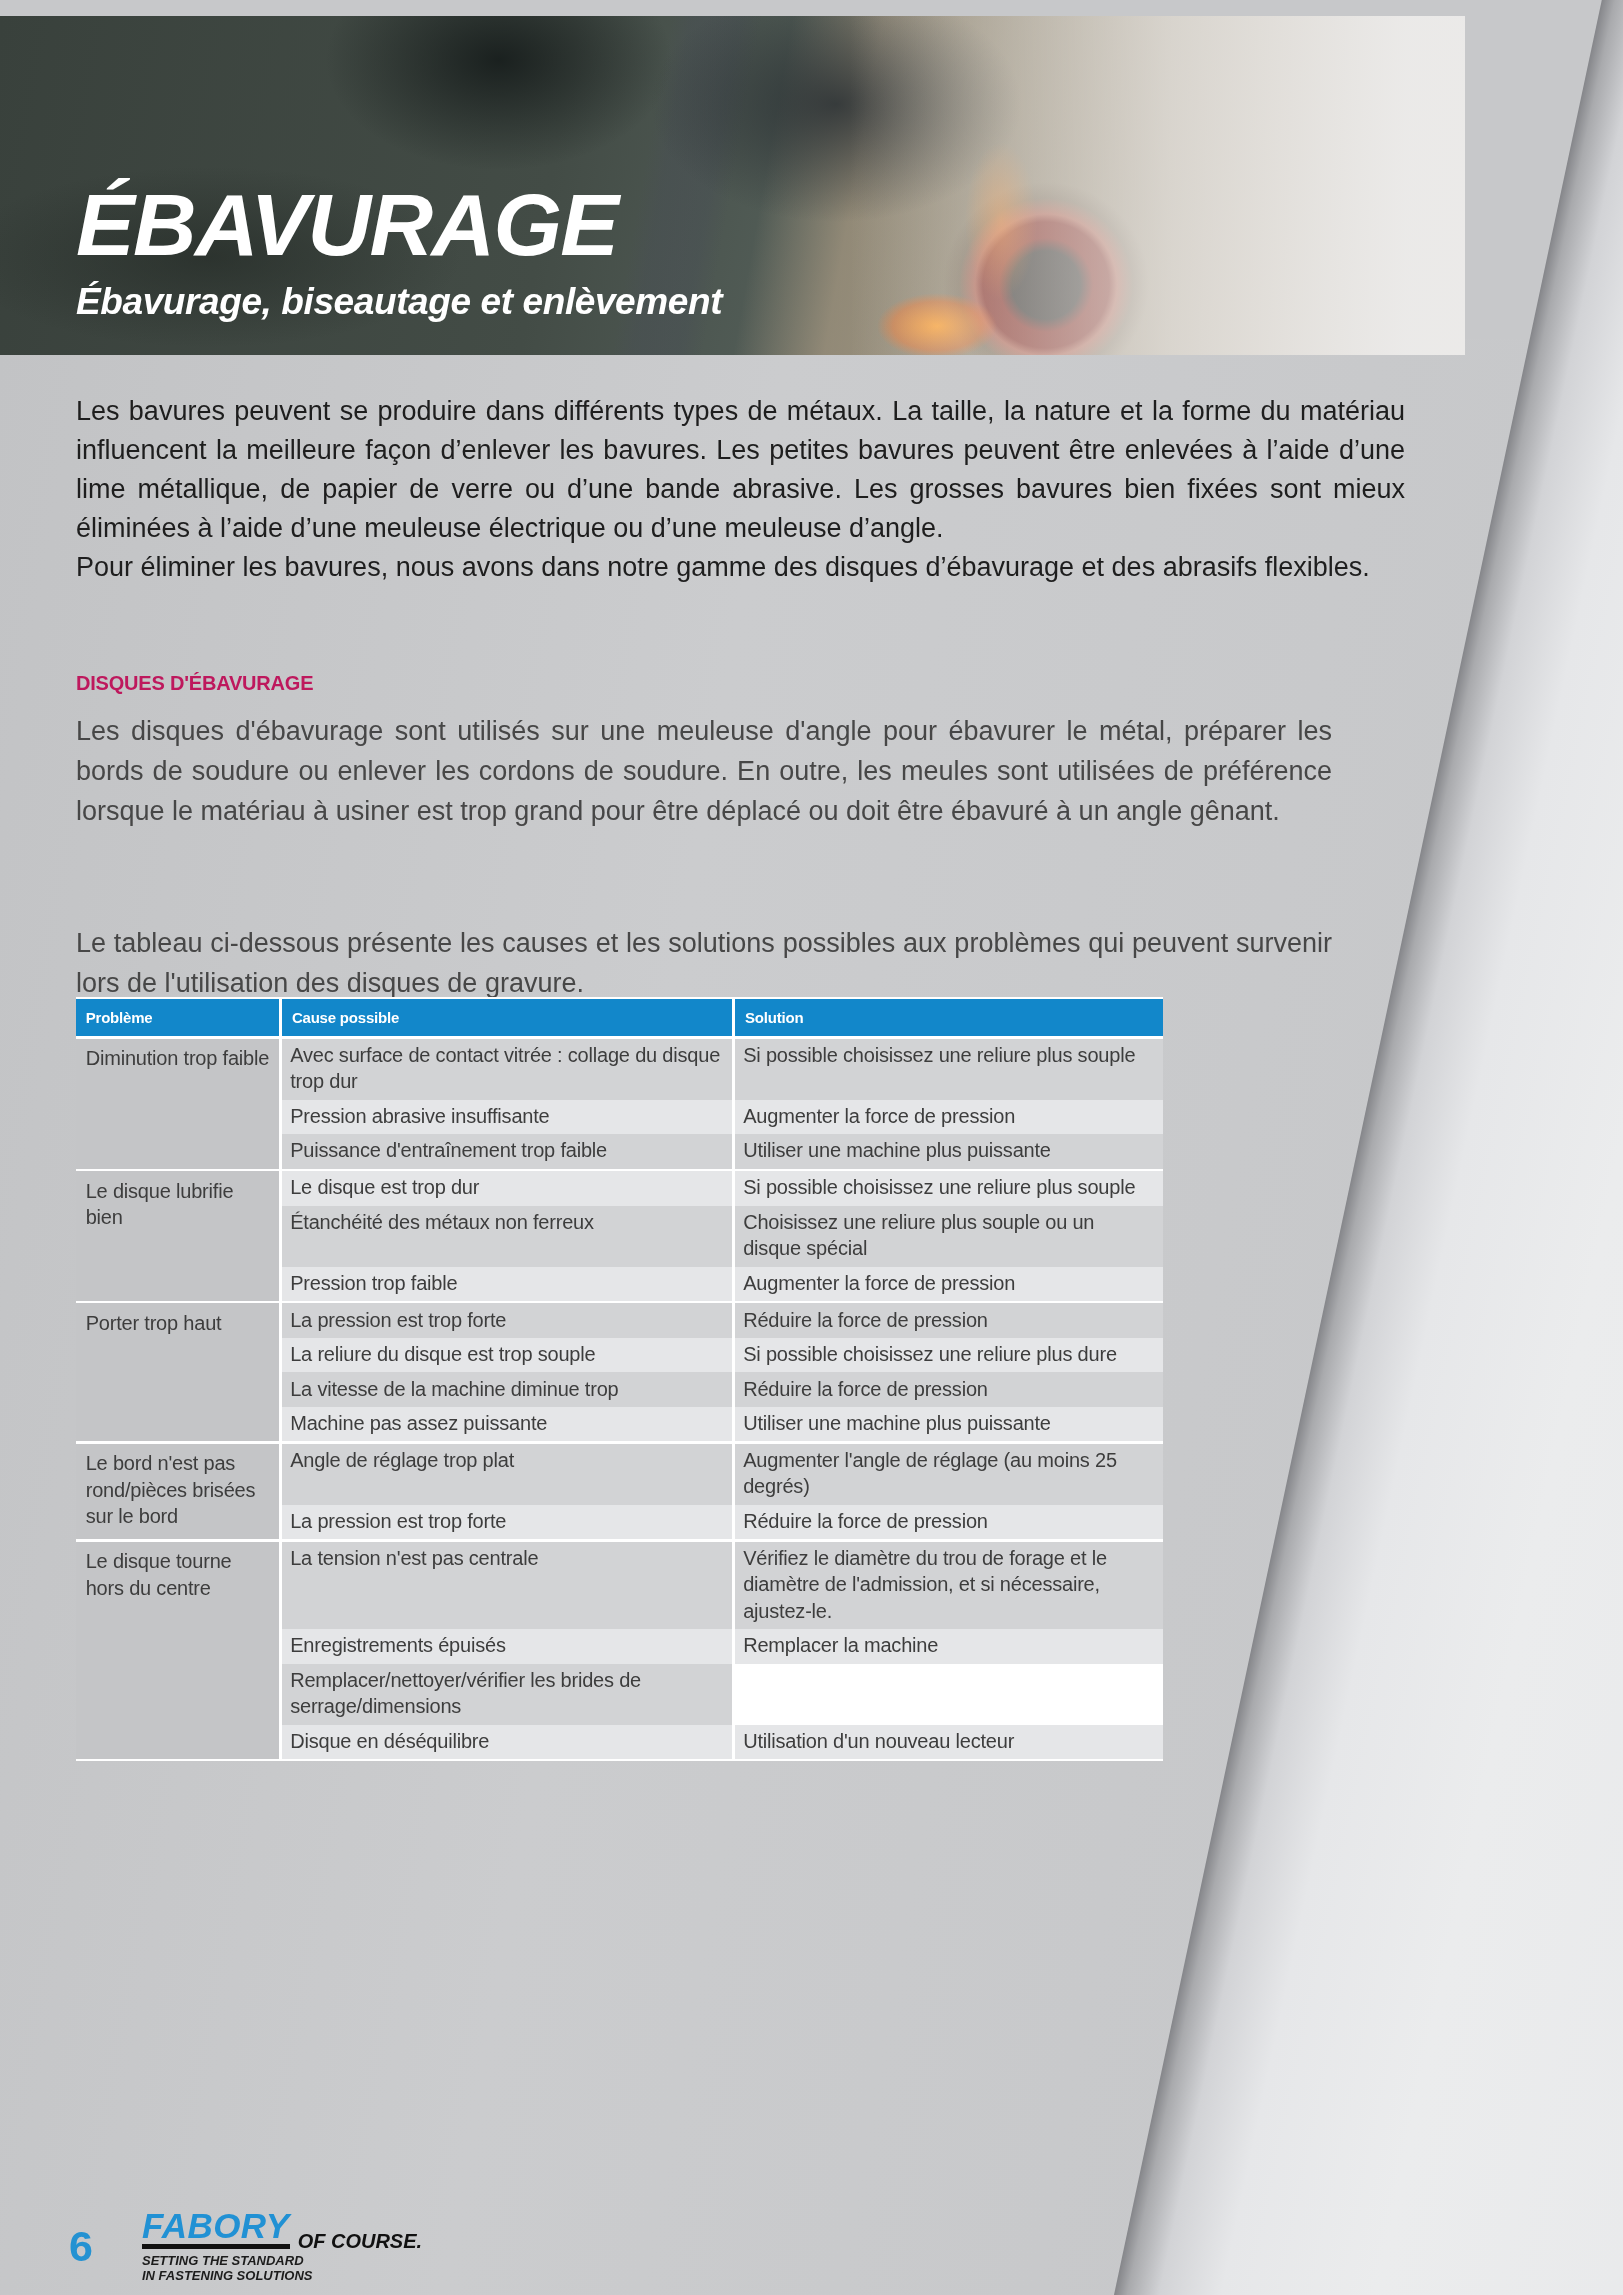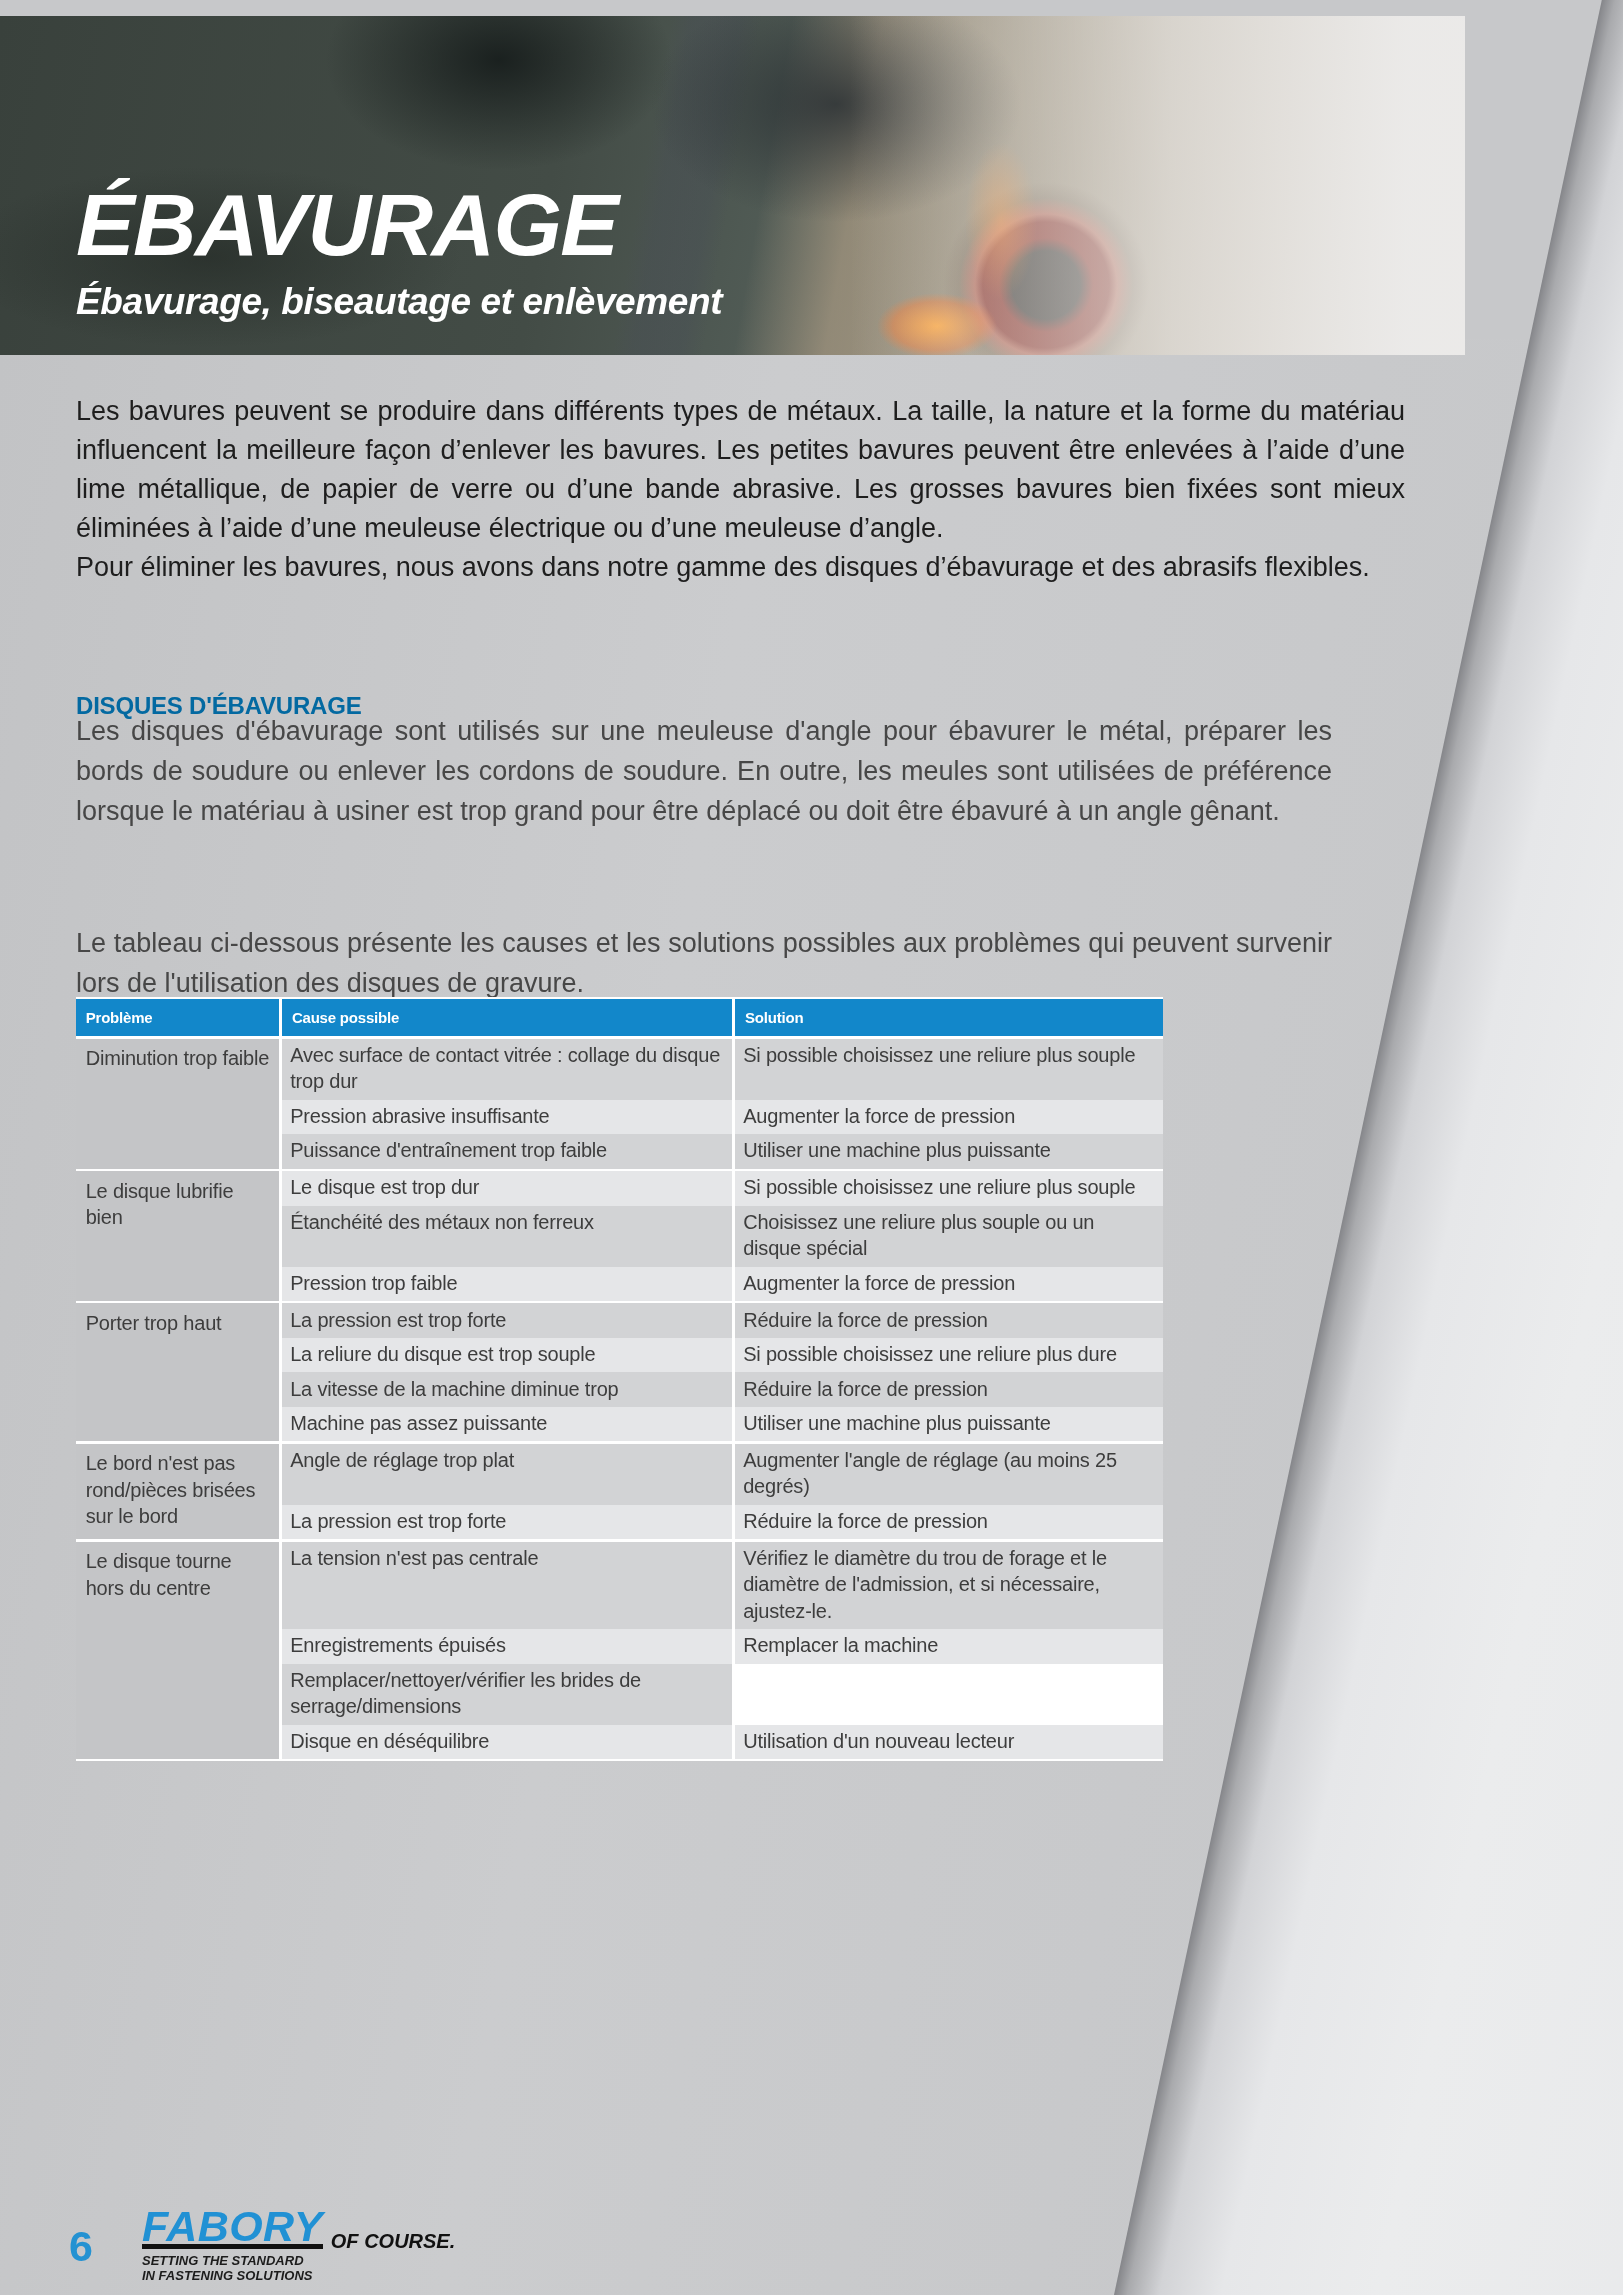--- a/index.html
+++ b/index.html
@@ -38,21 +38,21 @@
   .hero-title{font-size:88px;line-height:1;font-weight:bold;letter-spacing:-1.6px;}
   .hero-subtitle{font-size:37px;line-height:1.1;font-weight:bold;margin-top:13px;letter-spacing:-0.4px;}
   
   .abs{position:absolute;z-index:3;}
   .intro{
     left:76px;top:392px;width:1329px;
     font-size:27px;line-height:39px;font-weight:normal;color:#1e1e1e;text-align:justify;
   }
   .intro p{margin:0;}
   .section-heading{
-    left:76px;top:692px;font-size:24px;font-weight:bold;color:#0369a1;letter-spacing:-0.2px;
+    left:76px;top:672px;font-size:20px;font-weight:bold;color:#be185d;letter-spacing:-0.2px;
   }
   .bodypara{
     font-size:27px;line-height:40px;color:#474747;text-align:justify;width:1256px;left:76px;
   }
   .para1{top:711px;}
   .para2{top:923px;}
   
   .ptable{
     position:absolute;left:76px;top:997px;width:1087px;z-index:3;
     background:#ffffff;padding:2.4px 0;
@@ -69,21 +69,21 @@
   .rows-col{display:flex;flex-direction:column;}
   .trow{display:grid;grid-template-columns:450px 1fr;column-gap:3px;flex:1;}
   .tcell{padding:3.2px 8px 4.8px;box-sizing:border-box;min-height:30px;}
   .row-dark .tcell{background:#d2d3d5;}
   .row-light .tcell{background:#e5e6e8;}
   
   .page-number{left:69px;top:2222px;font-size:43px;font-weight:bold;color:#2492d2;z-index:3;}
   .logo-block{left:142px;top:2210px;z-index:3;font-style:italic;}
   .logo-row{display:flex;align-items:flex-end;}
   .logo-main{display:inline-block;}
-  .logo-word{font-size:43px;line-height:32px;font-weight:bold;color:#2191d4;letter-spacing:0.4px;}
+  .logo-word{font-size:35px;line-height:32px;font-weight:bold;color:#2191d4;letter-spacing:0.4px;}
   .logo-bar{height:4.8px;background:#111111;margin-top:2.4px;}
   .logo-suffix{font-size:20px;font-weight:bold;color:#111111;margin-left:8px;line-height:21px;position:relative;top:2.4px;}
   .logo-tagline{font-size:13px;line-height:15.3px;color:#1c1c1c;margin-top:4px;font-weight:bold;font-style:italic;}
 </style>
 </head>
 <body>
 
 <div class="hero">
   <div class="hero-text">
     <div class="hero-title">ÉBAVURAGE</div>

